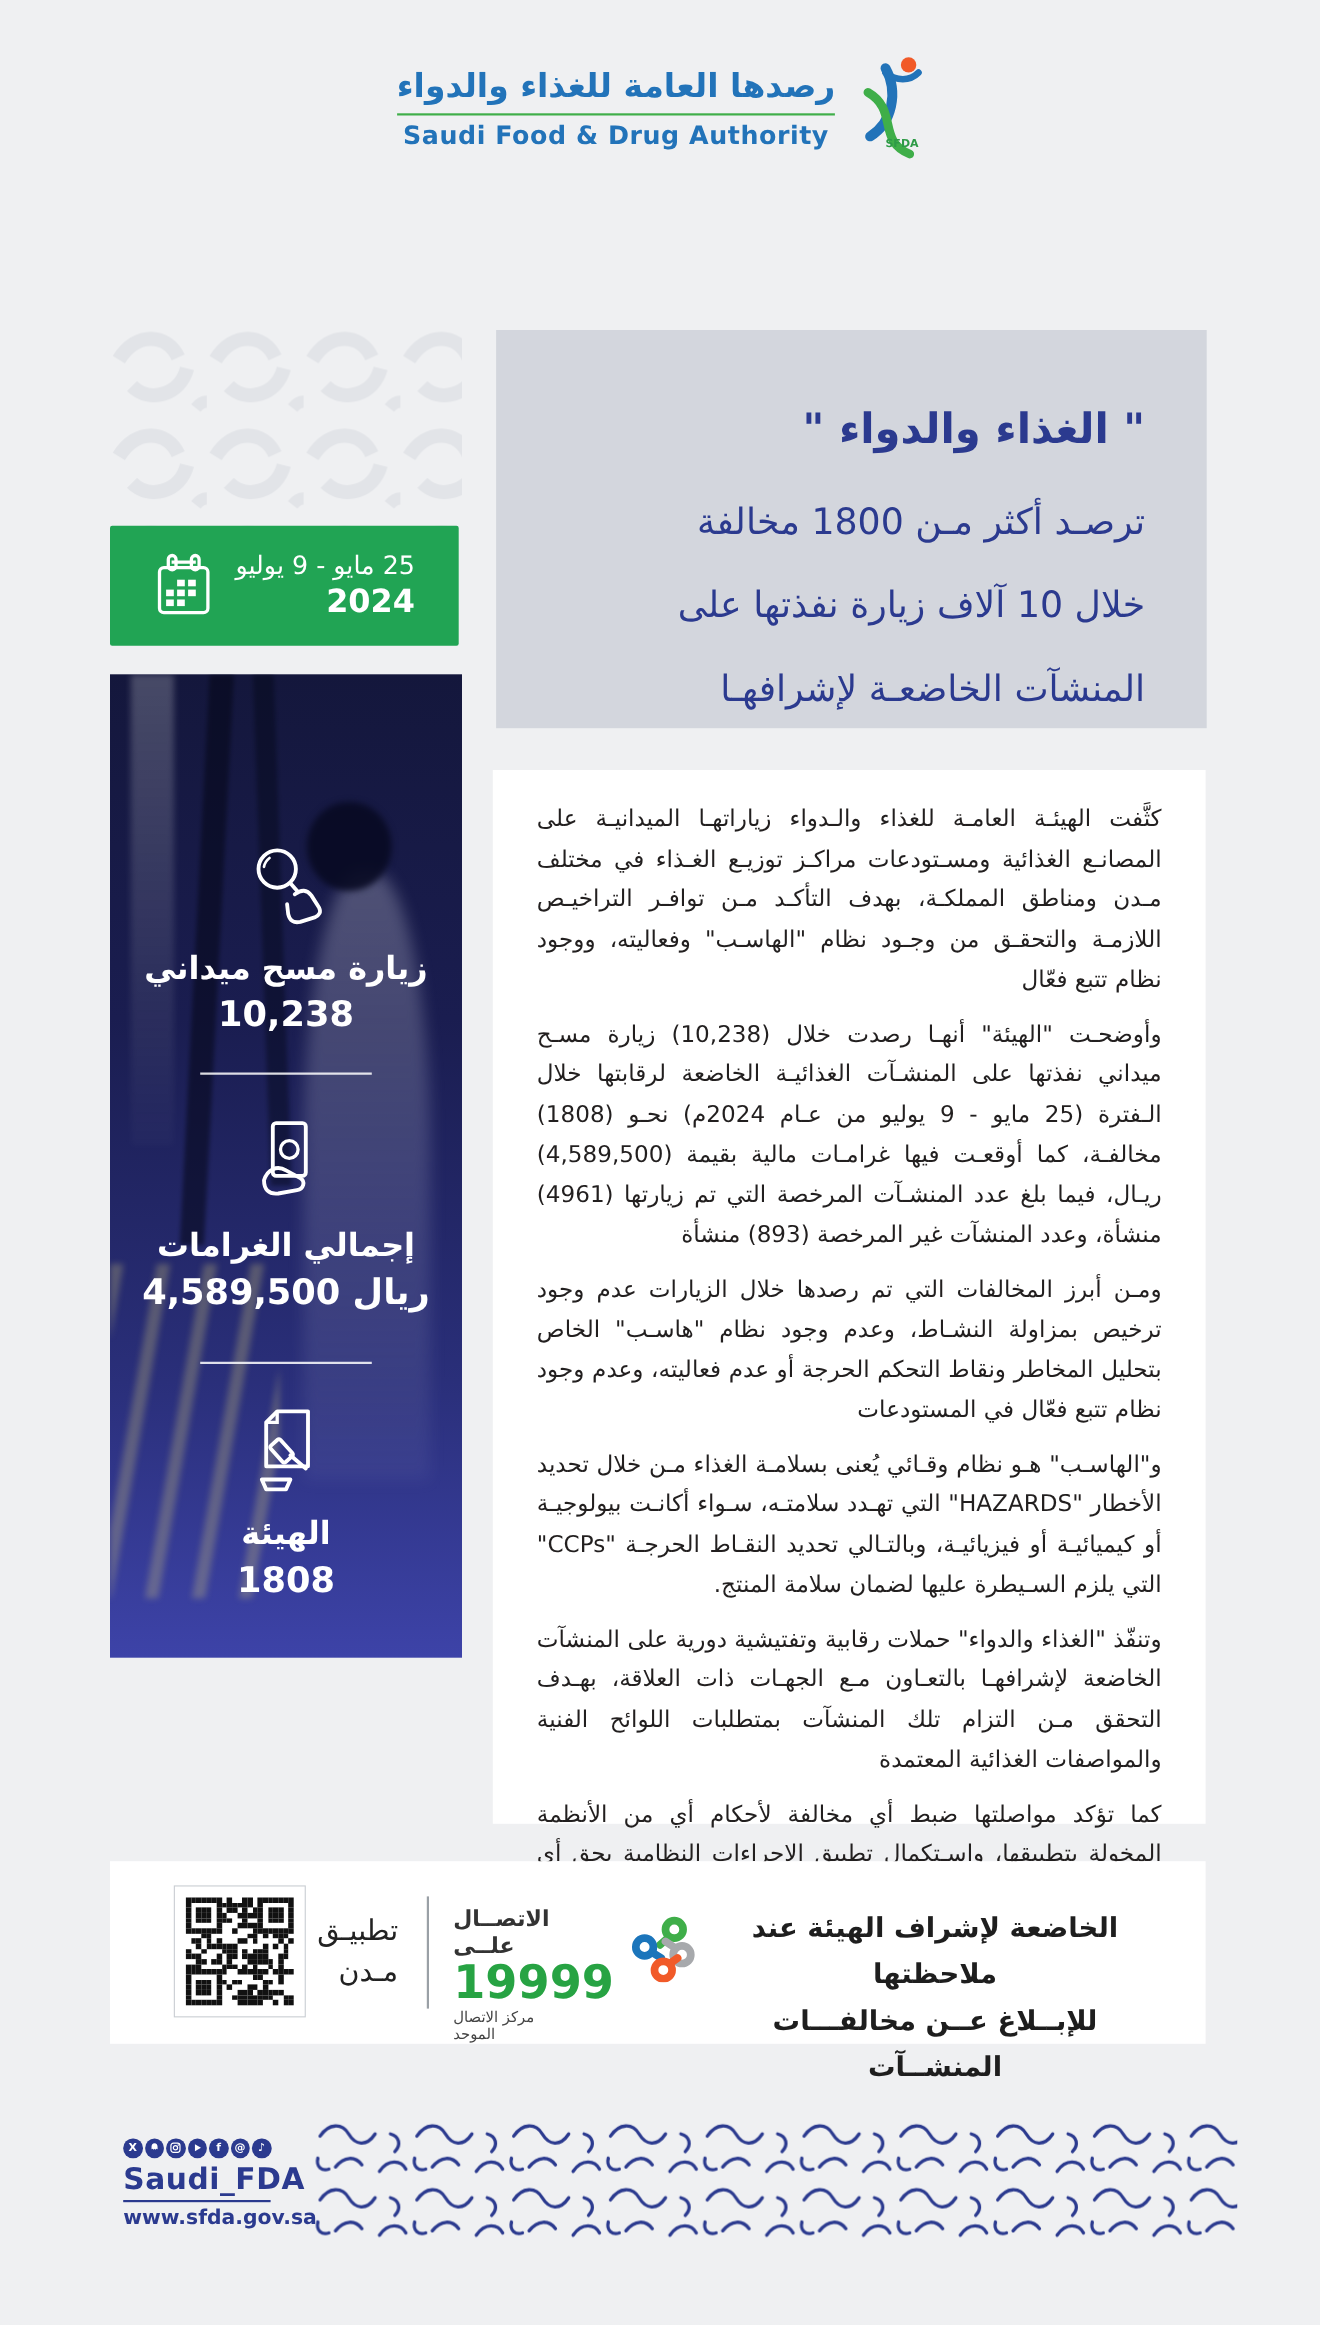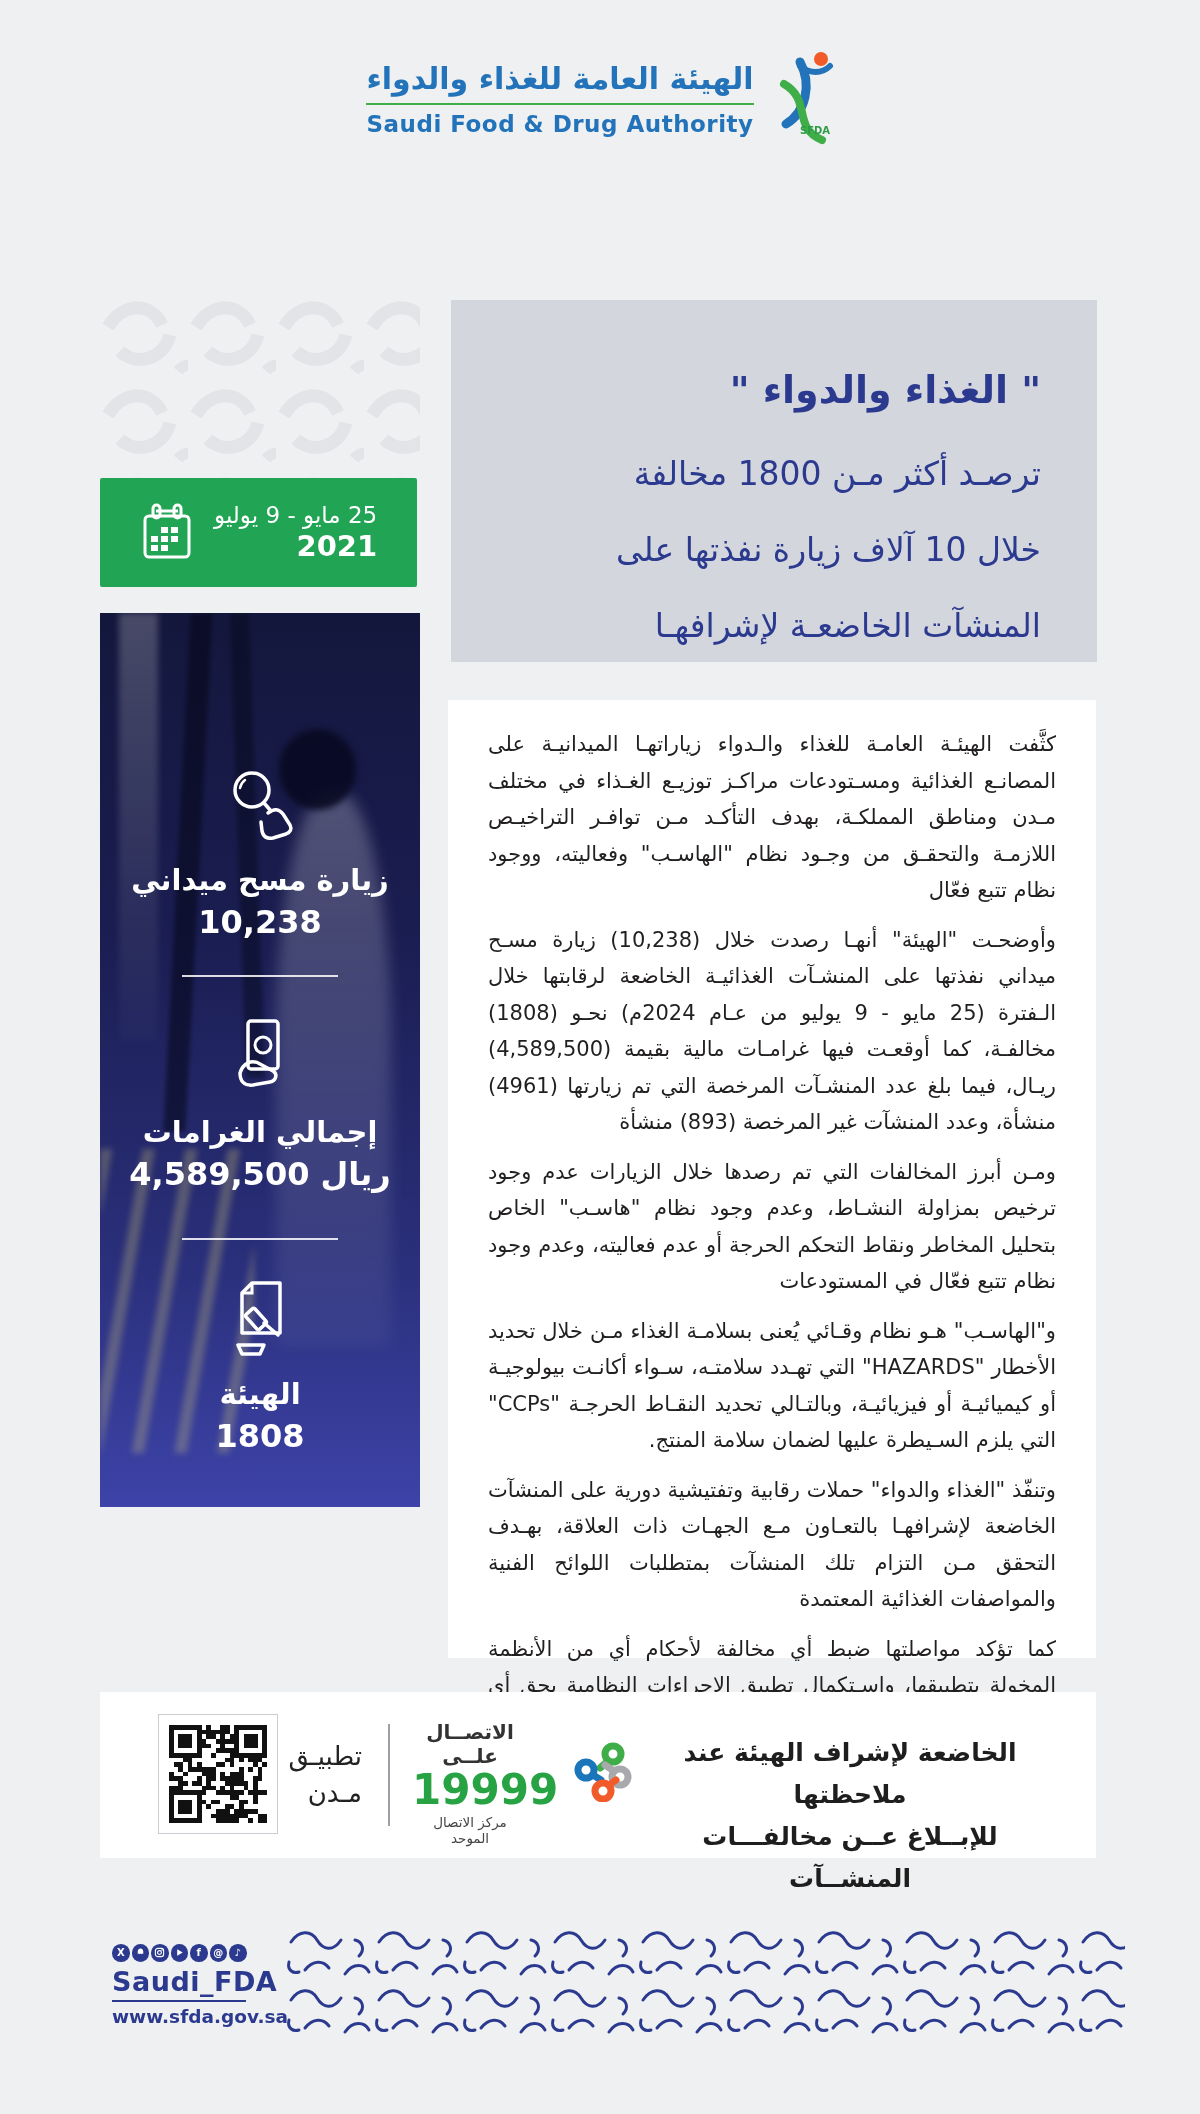--- a/index.html
+++ b/index.html
@@ -50,21 +50,21 @@
   
   .report-bar{position:absolute;left:100px;top:1692px;width:996px;height:166px;background:#fff;}
   .qr-box{position:absolute;left:58px;top:22px;width:120px;height:120px;background:#fff;
           border:1px solid #c9cdd2;box-sizing:border-box;padding:10px;}
   .qr-grid{display:grid;grid-template-columns:repeat(21,1fr);width:98px;height:98px;}
   .qr-grid div{width:100%;height:100%;}
   .qr-grid .b{background:#111;}
   .app-label{position:absolute;left:186px;top:46px;width:76px;direction:rtl;text-align:right;
              color:#222;font-size:26px;line-height:37px;font-weight:500;}
   .rb-divider{position:absolute;left:288px;top:32px;width:2px;height:102px;background:#9aa0a6;}
-  .call-block{position:absolute;left:312px;top:28px;width:116px;direction:rtl;text-align:center;}
+  .call-block{position:absolute;left:312px;top:40px;width:116px;direction:rtl;text-align:left;}
   .call-on{font-size:20px;color:#333;font-weight:600;}
   .call-number{font-size:42px;font-weight:bold;color:#27a343;line-height:1.05;direction:ltr;}
   .call-center{font-size:13.5px;color:#444;margin-top:2px;}
   .logo19999{position:absolute;left:472px;top:48px;}
   .report-text{position:absolute;left:550px;top:40px;width:400px;direction:rtl;text-align:center;
                font-size:25px;font-weight:bold;color:#1e1e1e;line-height:42px;}
   
   .footer-social{position:absolute;left:112px;top:1944px;width:140px;color:#2b3a8f;}
   .icons-row{display:flex;gap:2px;}
   .sicon{width:17.5px;height:17.5px;border-radius:50%;background:#2b3a8f;color:#fff;display:flex;
@@ -75,21 +75,21 @@
   .footer-waves{position:absolute;left:285px;top:1928px;}
 </style>
 </head>
 <body>
 
 <div class="page">
 
   <div class="header">
     <div class="header-inner">
       <div class="logo-text">
-        <span class="logo-ar">الهيئة العامة للغذاء والدواء</span>
+        <span class="logo-ar">رصدها العامة للغذاء والدواء</span>
         <div class="logo-en">Saudi Food &amp; Drug Authority</div>
       </div>
       <svg width="64" height="98" viewBox="0 0 64 98">
         <path d="M16 74 C 36 62 42 34 30 12" stroke="#2273b9" stroke-width="9" fill="none" stroke-linecap="round"></path>
         <path d="M30 16 C 40 24 52 24 60 16" stroke="#2273b9" stroke-width="6" fill="none" stroke-linecap="round"></path>
         <path d="M52 90 C 22 78 42 50 14 34" stroke="#3fae49" stroke-width="8" fill="none" stroke-linecap="round"></path>
         <circle cx="51" cy="9" r="7" fill="#f15a29"></circle>
         <text x="45" y="84" font-size="10" font-weight="bold" fill="#2e9b47" text-anchor="middle">SFDA</text>
       </svg>
     </div>
@@ -117,21 +117,21 @@
           <rect x="35" y="26" width="7" height="6"></rect>
         <rect x="15" y="35" width="7" height="6"></rect>
           <rect x="25" y="35" width="7" height="6"></rect>
           <rect x="35" y="35" width="7" height="6"></rect>
         <rect x="15" y="44" width="7" height="6"></rect>
           <rect x="25" y="44" width="7" height="6"></rect>
       </g>
     </svg>
     <div class="date-lines">
       <div class="date-range">25 مايو - 9 يوليو</div>
-      <div class="date-year">2021</div>
+      <div class="date-year">2024</div>
     </div>
   </div>
 
   <div class="photo">
     <div class="fx fx1"></div>
     <div class="fx fx2"></div>
     <div class="fx fx3"></div>
     <div class="fx fx4"></div>
     <div class="fx fx5"></div>
     <div class="fx fx6"></div>

